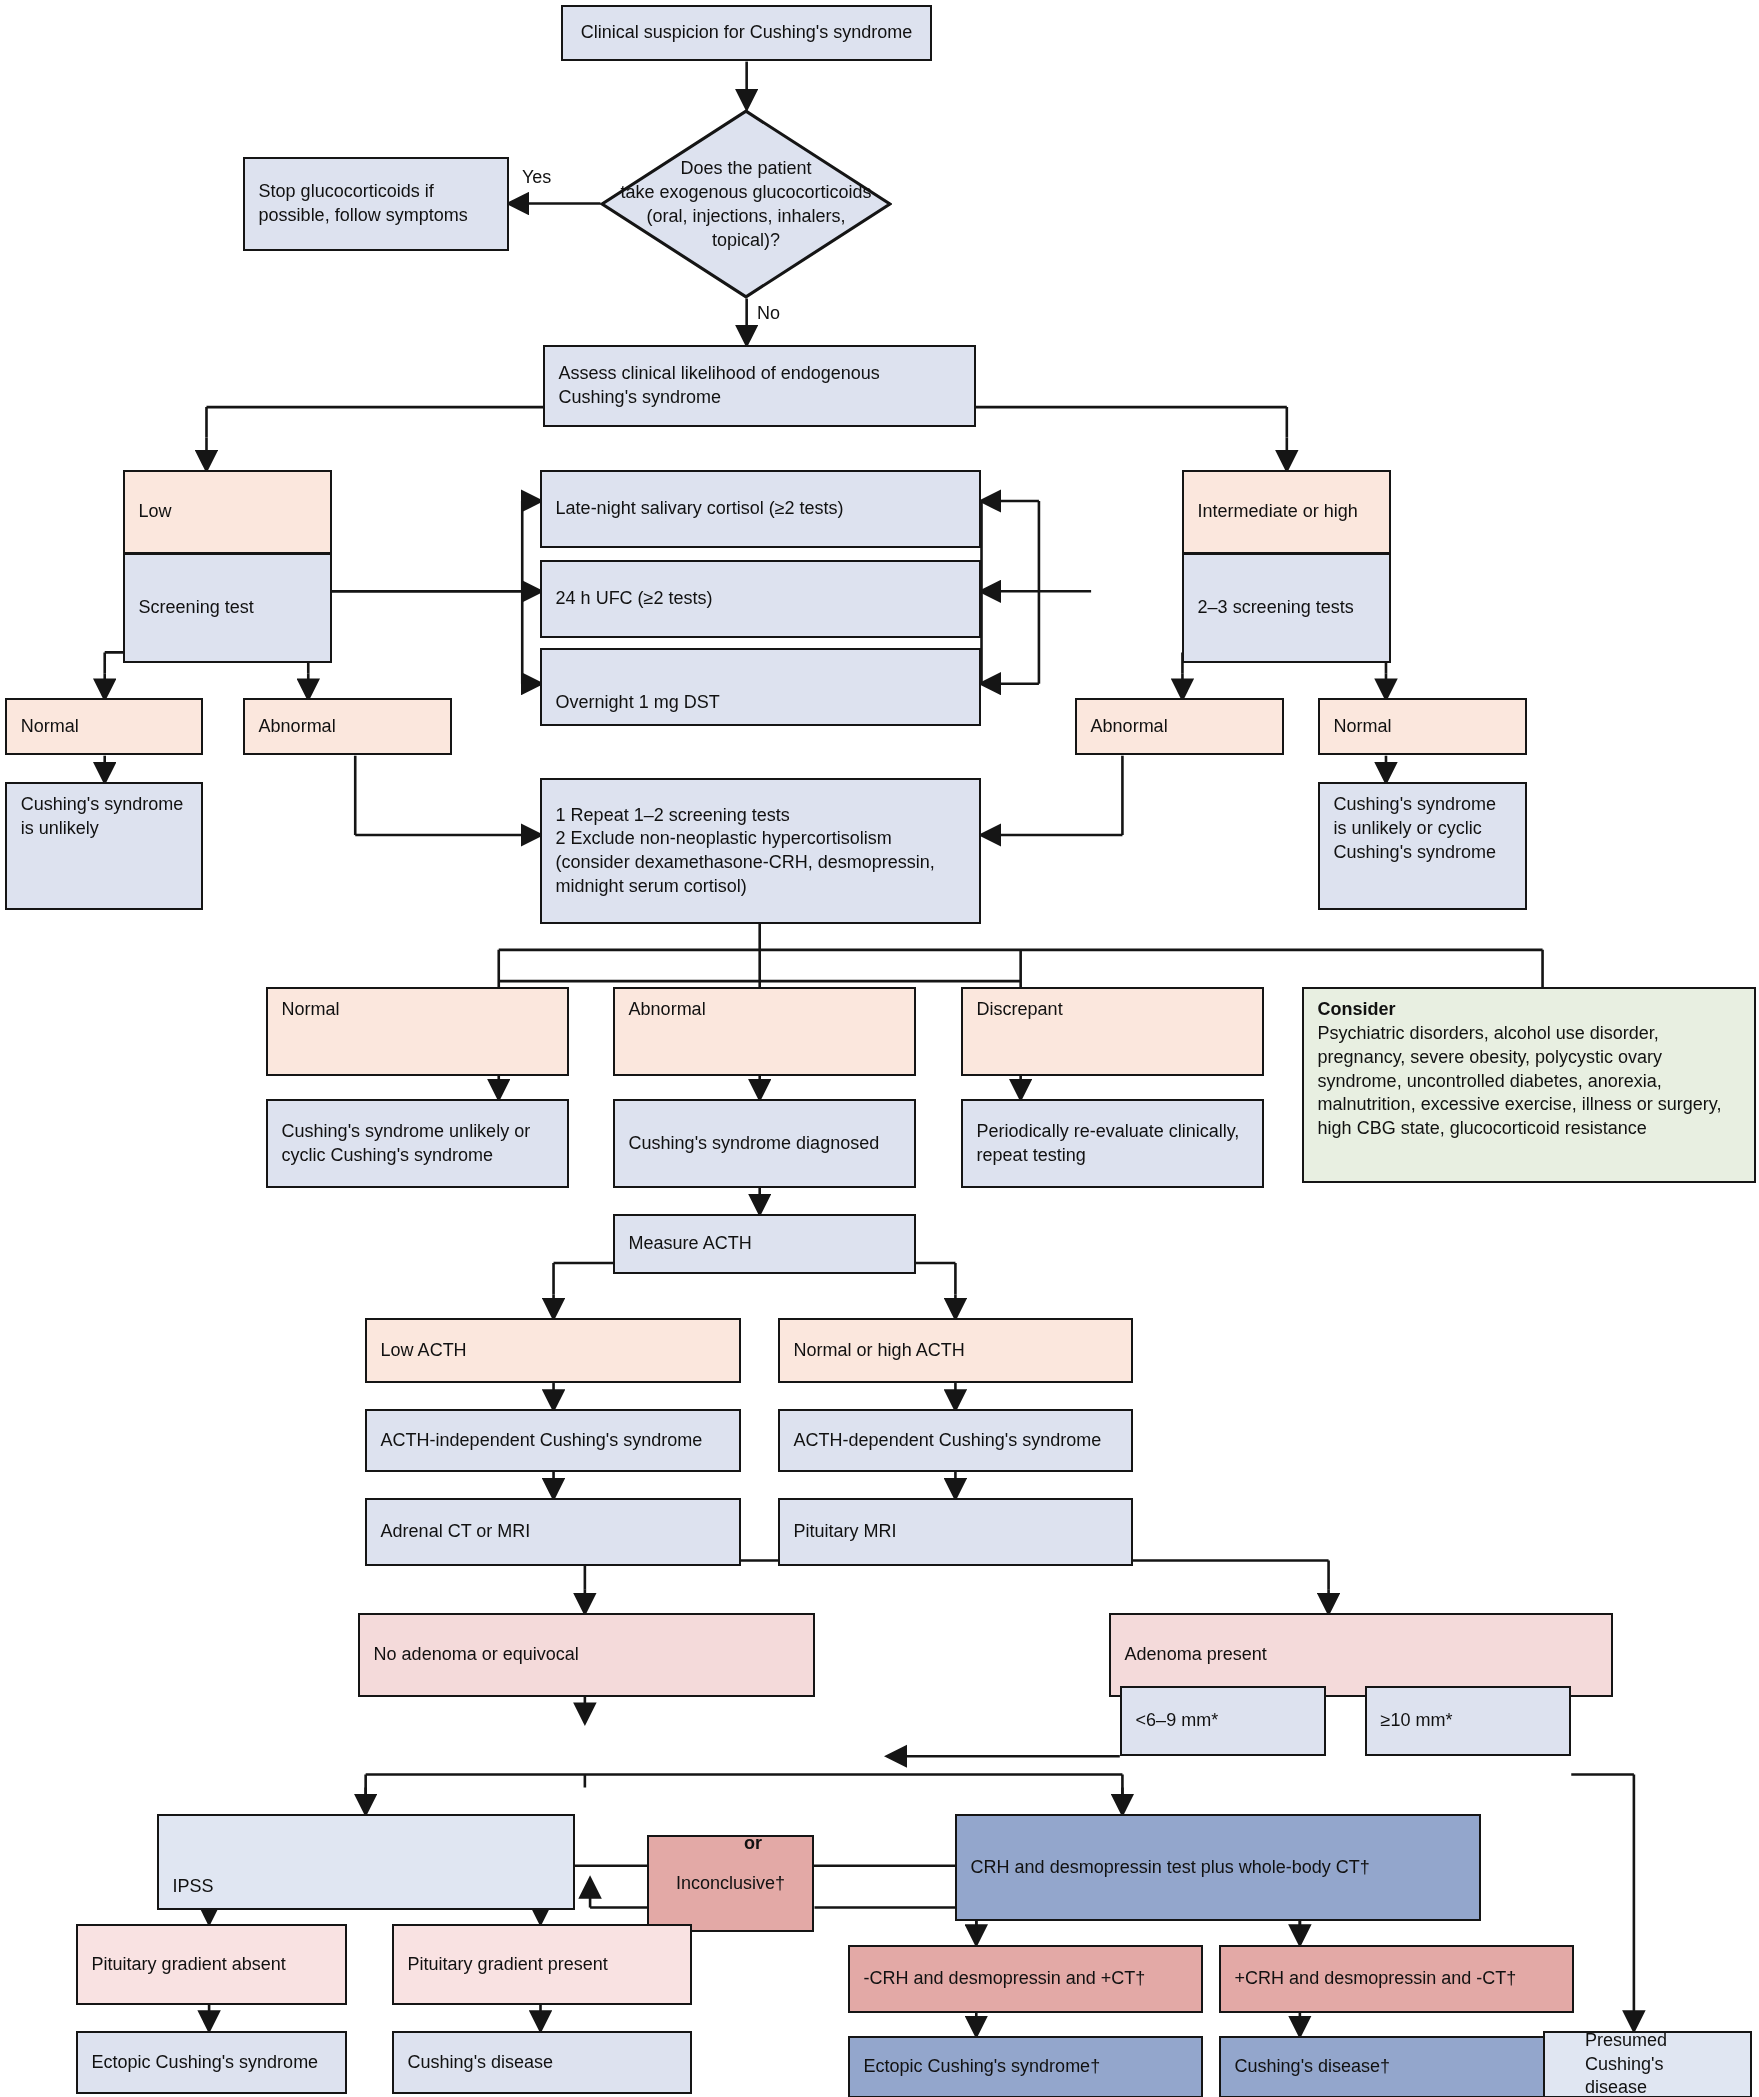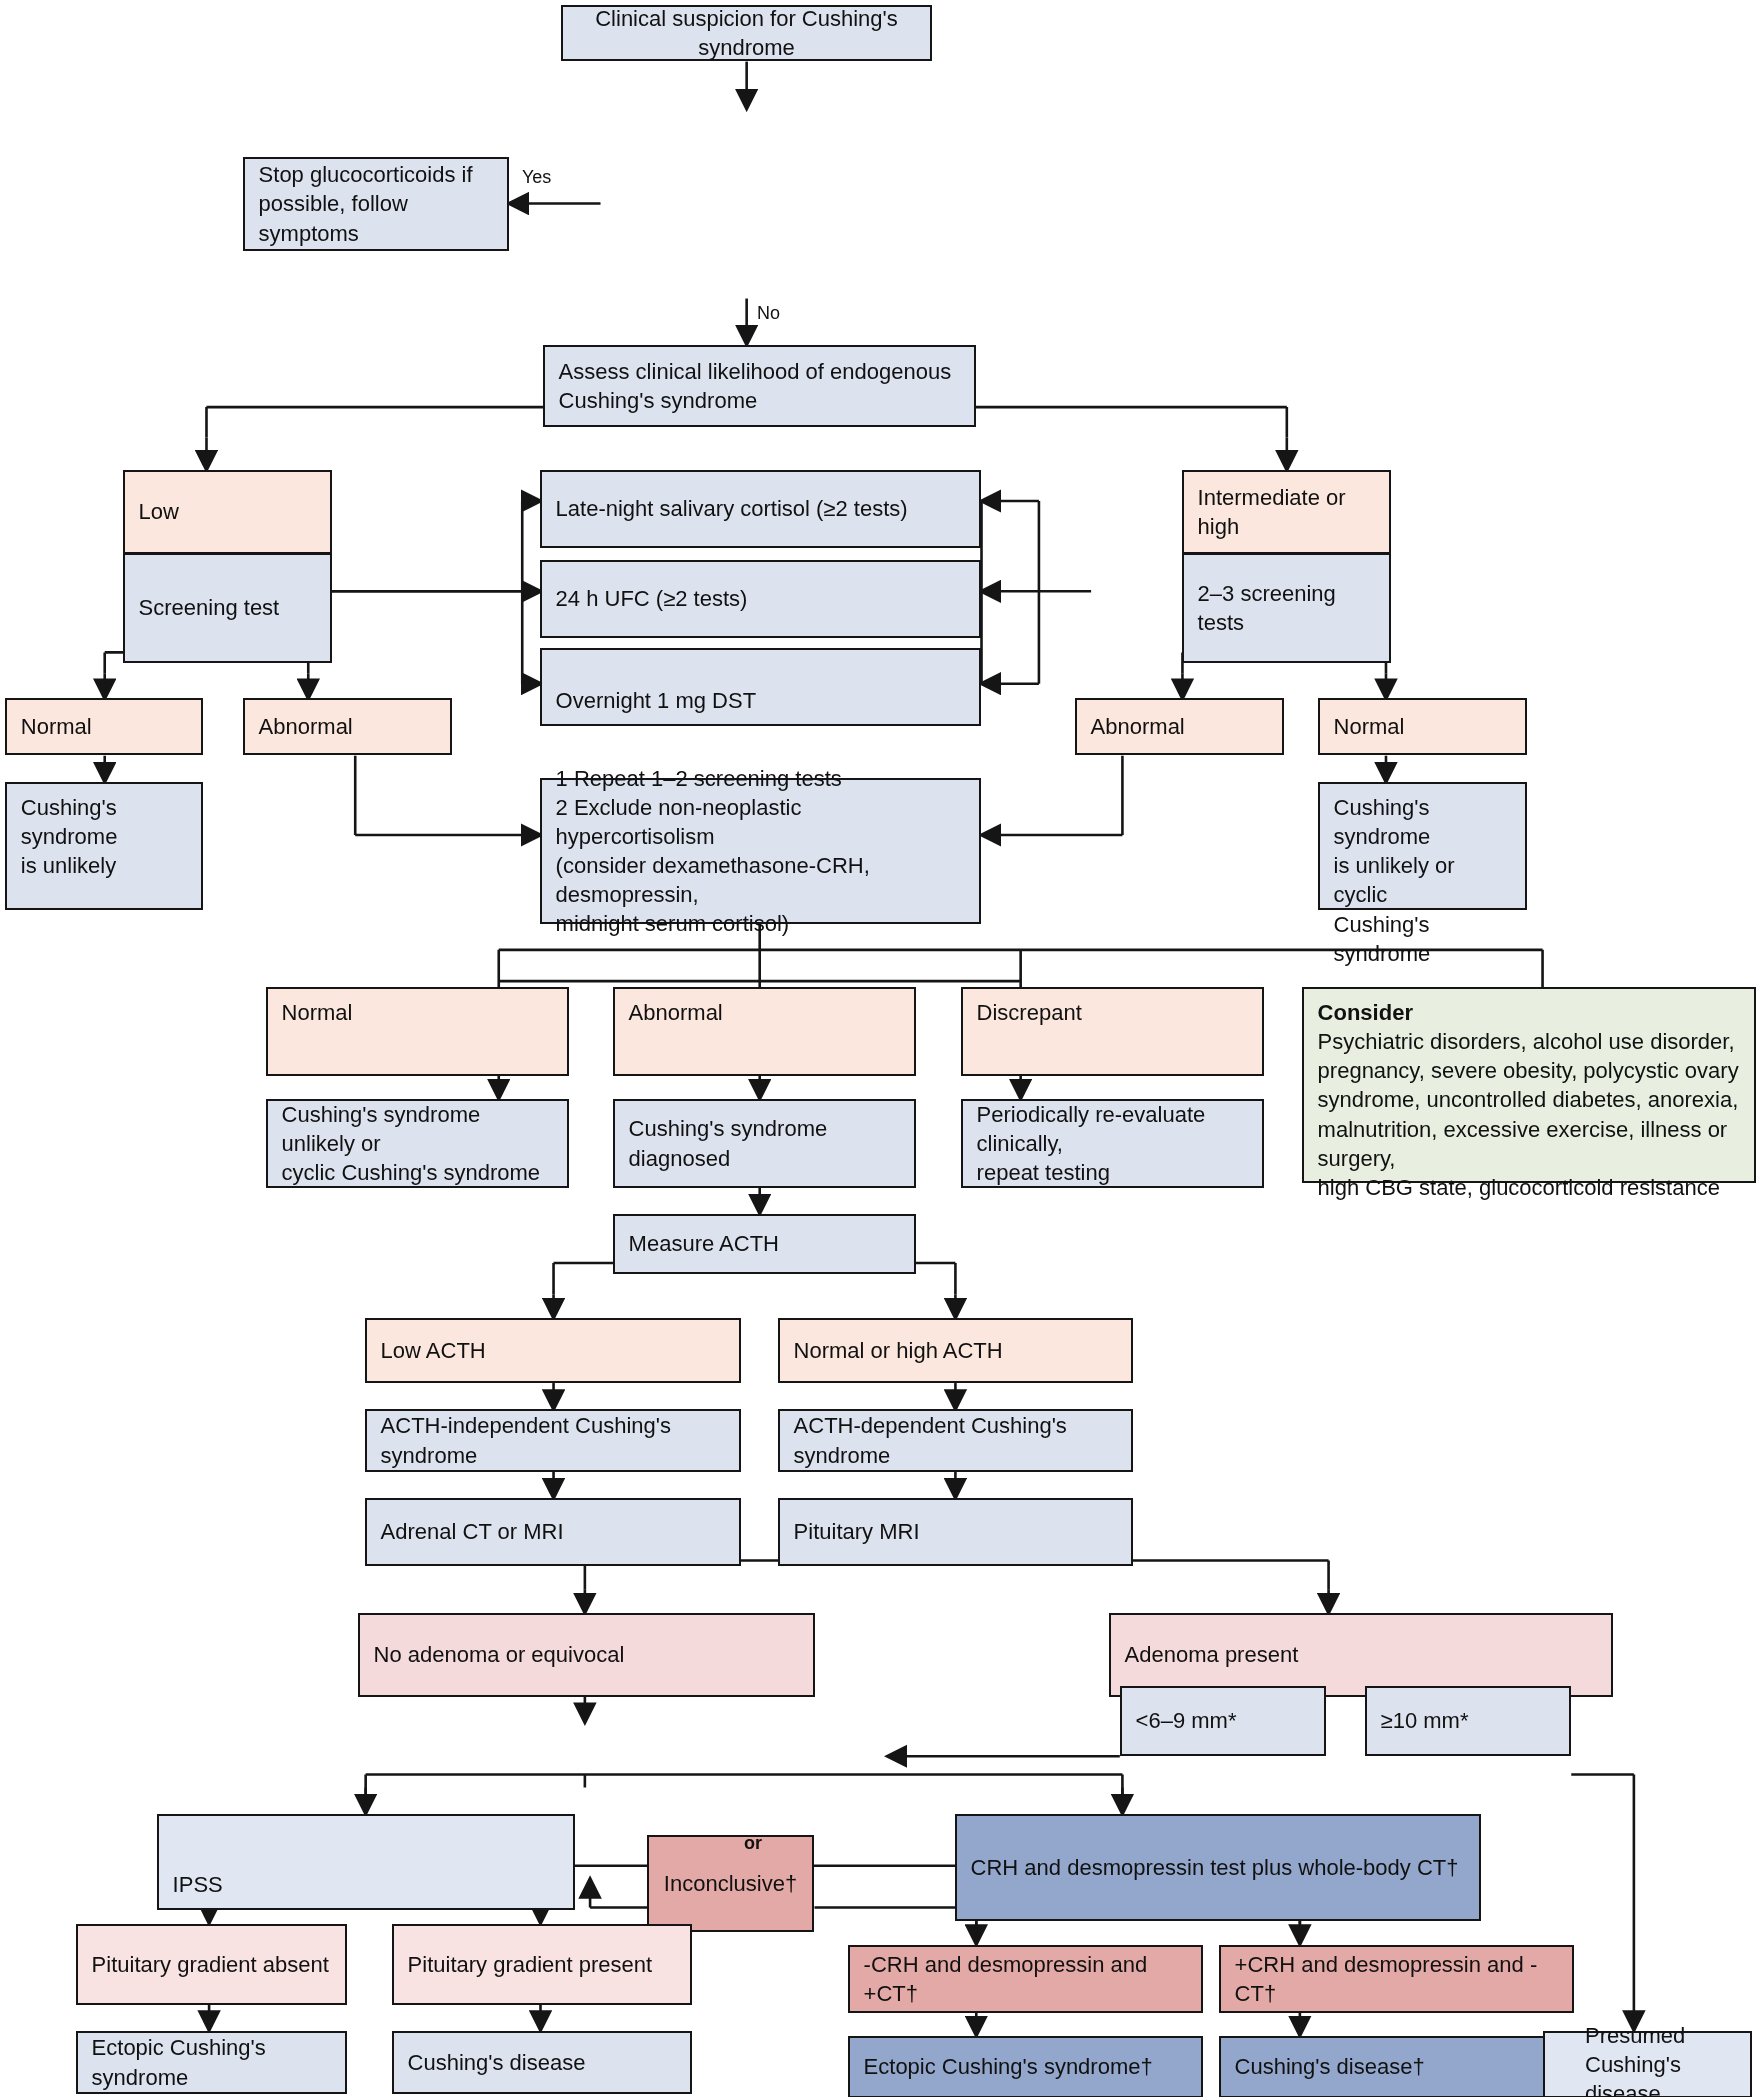--- a/index.html
+++ b/index.html
@@ -1,20 +1,20 @@
 <!DOCTYPE html>
 <html style="font-size:8.4px"><head>
 <meta charset="utf-8">
 <style>
   html,body{margin:0;padding:0;background:#ffffff;}
   body{font-family:"Liberation Sans", sans-serif;}
   #root{position:relative;width:1760px;height:2097px;background:#fff;overflow:hidden;}
   svg.edges{position:absolute;left:0;top:0;width:1760px;height:2097px;pointer-events:none;}
   .node{position:absolute;box-sizing:border-box;border:2.1px solid #151515;display:flex;align-items:center;
-        padding:9.4px 13.6px;line-height:1.32;color:#111;font-size:22px;}
+        padding:9.4px 13.6px;line-height:1.32;color:#111;font-size:18px;}
   .node .txt{white-space:pre-line;width:100%;}
   .blue{background:#dde2ef;}
   .peach{background:#fbe7dd;}
   .pinklt{background:#f9e2e2;}
   .pinkmid{background:#f4dada;}
   .rose{background:#e3a9a6;}
   .steel{background:#93a6cc;}
   .green{background:#e8efe1;}
   .paleblue{background:#e0e6f2;}
   .edge-label{position:absolute;font-size:18px;color:#111;}
@@ -164,20 +164,29 @@
       <path d="M1560,3655 L1870,3655"></path>
 
       <path d="M3010,3400 L3130,3400"></path>
     </g>
   </svg>
 
   <div class="node blue" style="left:561px;top:5.2px;width:371px;height:56px;justify-content:center;">
     <span class="txt" style="text-align:center">Clinical suspicion for Cushing's syndrome</span>
   </div>
 
+  <div class="diamond-wrap" style="left:600px;top:109px;width:292px;height:190px;">
+    <svg class="diamond-shape" width="292" height="190" viewBox="0 0 560 364">
+      <polygon points="280,4 556,182 280,360 4,182" fill="#dde2ef" stroke="#151515" stroke-width="6"></polygon>
+    </svg>
+    <div class="diamond-text">Does the patient
+take exogenous glucocorticoids
+(oral, injections, inhalers,
+topical)?</div>
+  </div>
 
   <div class="node blue" style="left:243px;top:157px;width:266px;height:94px;">
     <span class="txt">Stop glucocorticoids if
 possible, follow symptoms</span>
   </div>
 
   <div class="node blue" style="left:543px;top:345px;width:433px;height:82px;">
     <span class="txt">Assess clinical likelihood of endogenous
 Cushing's syndrome</span>
   </div>

